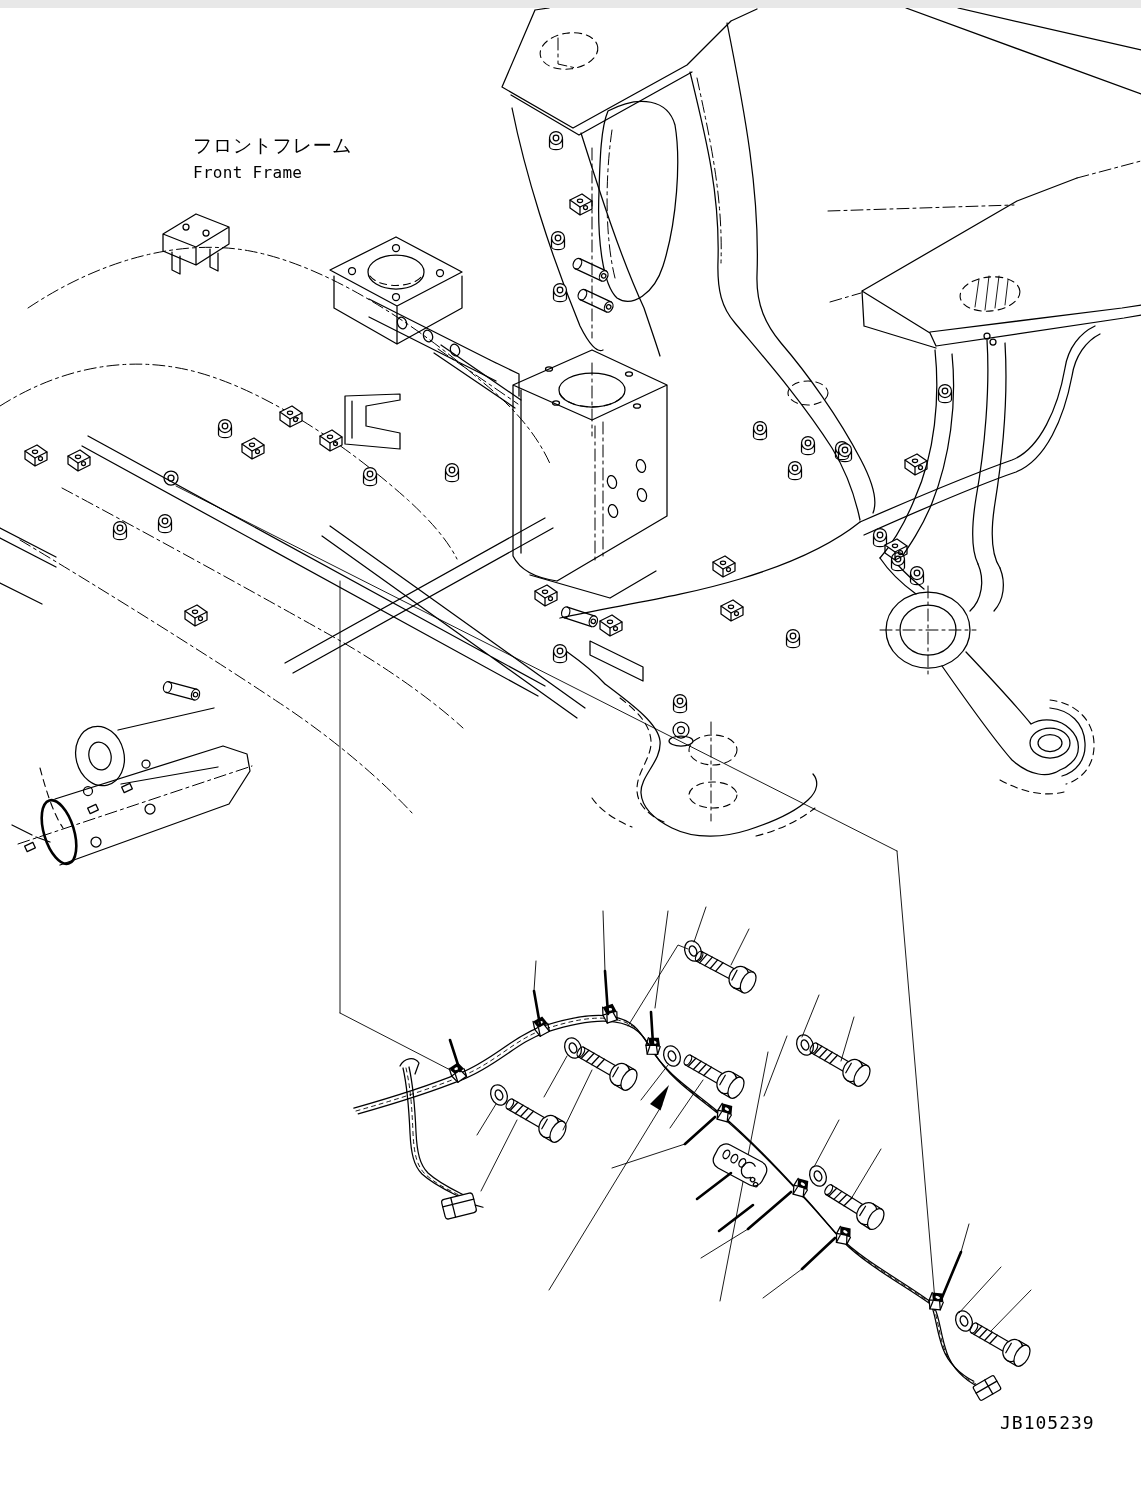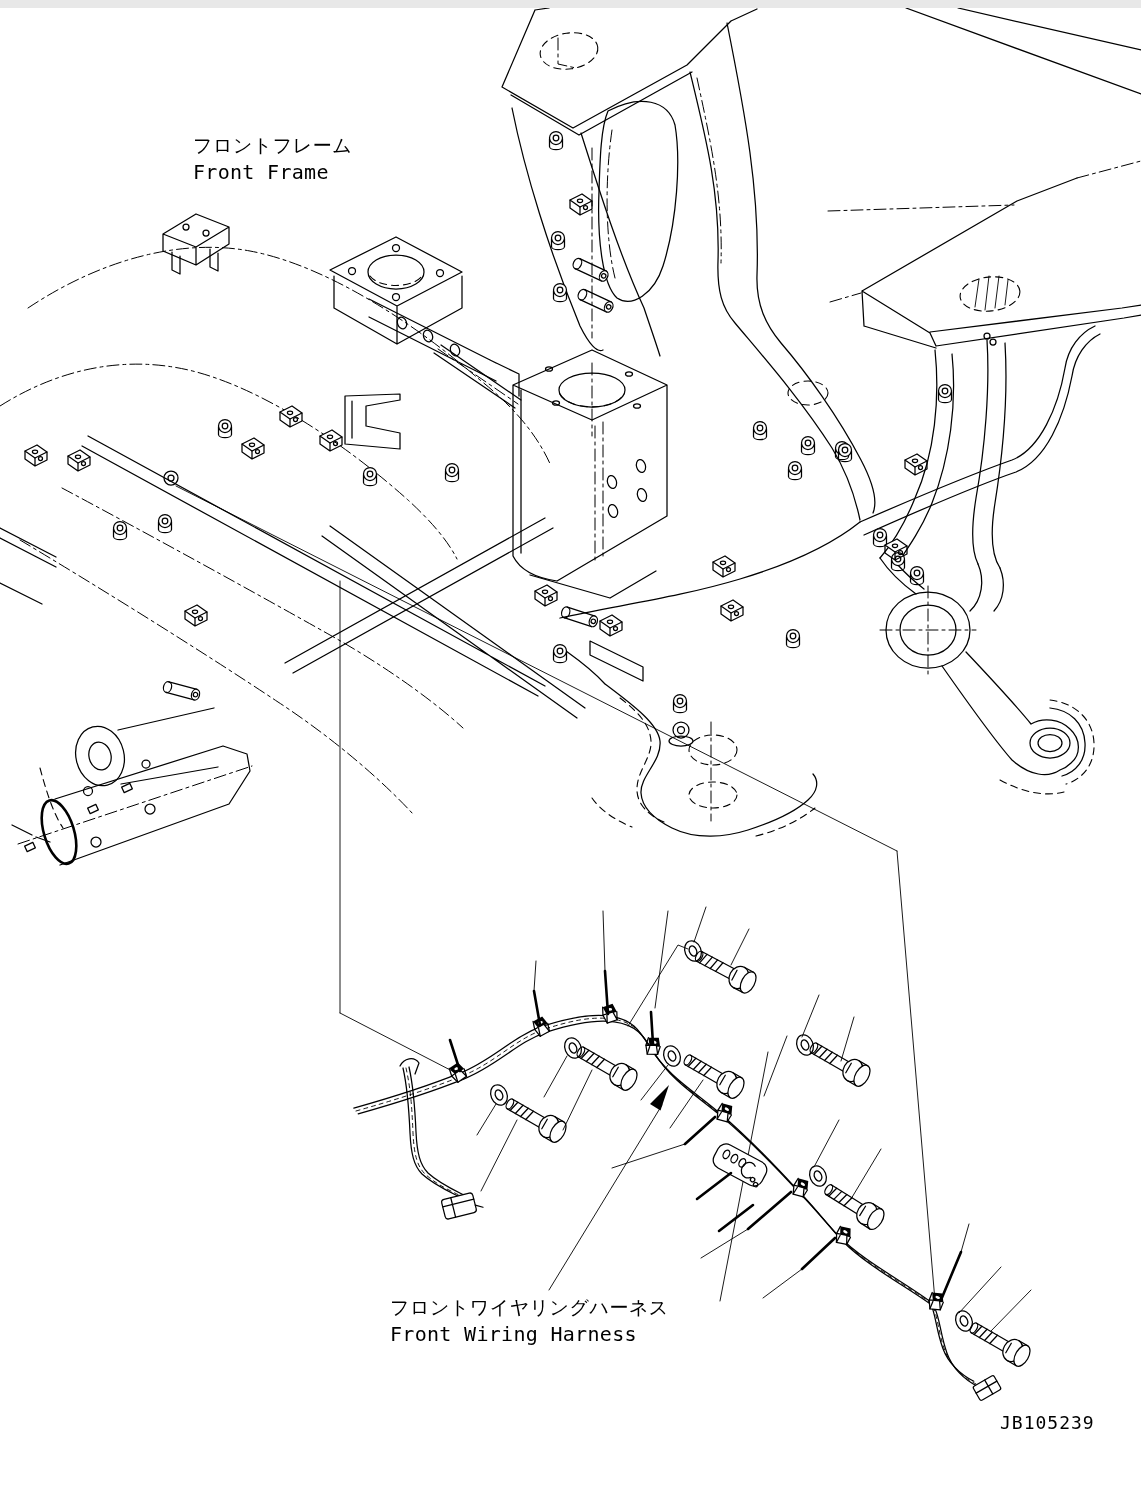--- a/index.html
+++ b/index.html
@@ -9,21 +9,21 @@
   svg *{stroke:#000;fill:none;stroke-width:1.25;stroke-linecap:round;stroke-linejoin:round;}
   .wf{fill:#ffffff;}
   .bf{fill:#000000;stroke:none;}
   .t2{stroke-width:2.6;}
   .thin{stroke-width:0.9;}
   .chain{stroke-dasharray:12 4 3 4;stroke-width:1;}
   .dash{stroke-dasharray:7 5;stroke-width:1.1;}
   .dash2{stroke-dasharray:4 4;stroke-width:0.9;}
   .lbl{position:absolute;white-space:nowrap;line-height:27px;}
   .lbl .jp{font-size:19px;letter-spacing:0.5px;}
-  .lbl .en{font-size:20px;letter-spacing:0.3px;}
+  .lbl .en{font-size:16px;letter-spacing:0.3px;}
   .code{position:absolute;font-size:18px;letter-spacing:1px;}
 </style>
 </head>
 <body>
 
 <div class="page">
 
 <svg width="1141" height="1490" viewBox="0 0 1141 1490">
   <defs>
     <g id="boss">
@@ -306,20 +306,16 @@
       <polygon class="bf" points="669,1077 660.5,1102.5 650,1096"></polygon>
     </g>
   </g>
 </svg>
 
 <div class="lbl" style="left:193px;top:124px;">
   <div class="jp">フロントフレーム</div>
   <div class="en">Front Frame</div>
 </div>
 
-<div class="lbl" style="left:390px;top:1286px;">
-  <div class="jp">フロントワイヤリングハーネス</div>
-  <div class="en">Front Wiring Harness</div>
+
+<div class="code" style="left:1000px;top:1404px;">JB105239</div>
+
 </div>
 
-<div class="code" style="left:1000px;top:1404px;">JB105239</div>
-
-</div>
-
 </body></html>

